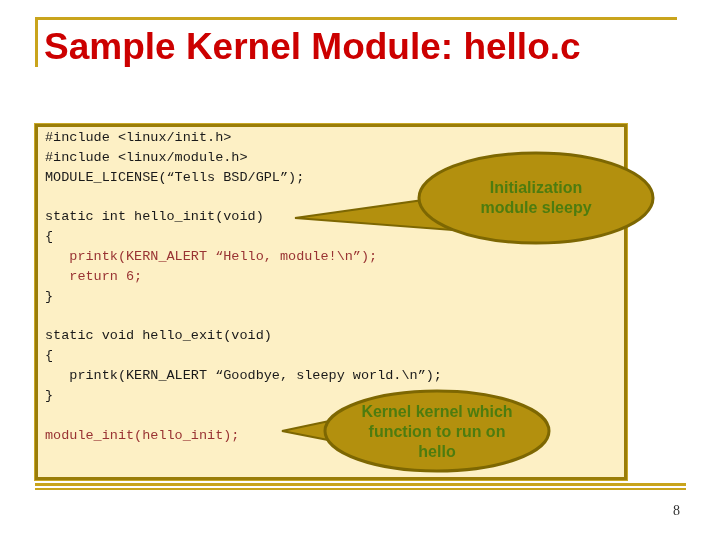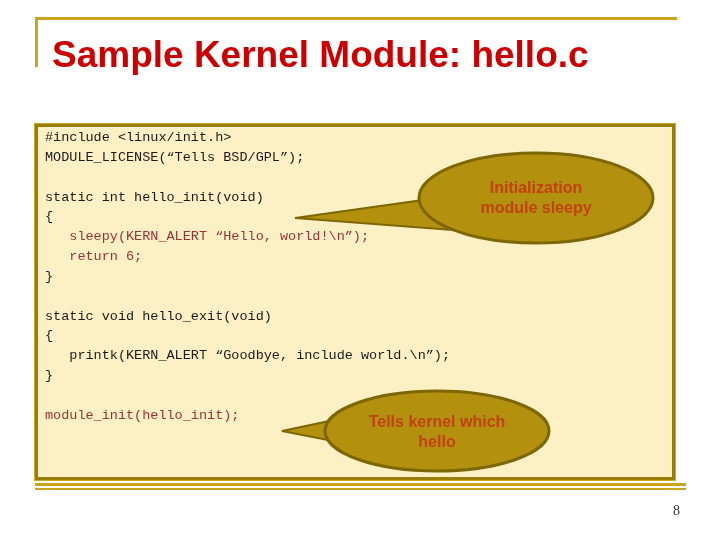--- a/index.html
+++ b/index.html
@@ -19,91 +19,93 @@
     overflow:hidden;font-family:"Liberation Sans",sans-serif;
   }
   .top-accent{position:absolute;left:35px;top:17px;width:642px;height:3px;background:var(--accent-gold);}
   .left-accent{position:absolute;left:35px;top:17px;width:3px;height:50px;background:var(--accent-gold);}
   .slide-title{
     position:absolute;left:44px;top:26px;width:660px;
     font-size:37px;font-weight:bold;color:var(--title-red);
     letter-spacing:0px;white-space:nowrap;
   }
   .code-panel{
-    position:absolute;left:35px;top:124px;width:640px;height:356px;
+    position:absolute;left:35px;top:124px;width:592px;height:356px;
     box-sizing:border-box;background:var(--panel-bg);
     border:3px solid var(--panel-border);
     box-shadow:0 0 0 1px var(--panel-border-outer);
   }
   .code-lines{position:absolute;left:7px;top:1px;right:2px;}
   .code-line{
     white-space:pre;height:19.85px;line-height:19.85px;
     font-family:"Liberation Mono","DejaVu Sans Mono",monospace;
     font-size:13.5px;color:var(--code-black);
   }
   .code-line.maroon{color:var(--code-maroon);}
   .callout-svg{position:absolute;left:0;top:0;width:720px;height:540px;pointer-events:none;}
   .callout-svg polygon{fill:var(--callout-fill);stroke:var(--callout-border);stroke-width:2;}
   .callout-svg ellipse{fill:var(--callout-fill);stroke:var(--callout-border);stroke-width:3;}
   .callout-text{
     position:absolute;display:flex;flex-direction:column;align-items:center;justify-content:center;
-    color:#c2410c;font-weight:bold;font-size:16px;line-height:20px;text-align:center;
+    color:#4d7c0f;font-weight:bold;font-size:16px;line-height:20px;text-align:center;
   }
   .callout-text-init{left:420px;top:168px;width:232px;height:60px;}
   .callout-text-load{left:327px;top:402px;width:220px;height:60px;}
   .bottom-accent-1{position:absolute;left:35px;top:483px;width:651px;height:3px;background:var(--accent-gold);}
   .bottom-accent-2{position:absolute;left:35px;top:488px;width:651px;height:2px;background:var(--accent-gold);}
   .page-number{
     position:absolute;left:650px;top:503px;width:30px;text-align:right;
     font-family:"Liberation Serif",serif;font-size:14px;color:#333333;
   }
 </style>
 </head>
 <body>
 
 <div class="slide">
 
   <div class="top-accent"></div>
   <div class="left-accent"></div>
 
-  <h1 class="slide-title" style="margin:8px;">Sample Kernel Module: hello.c</h1>
+  <h1 class="slide-title" style="margin:0;">Sample Kernel Module: hello.c</h1>
 
   <div class="code-panel">
     <div class="code-lines">
         <div class="code-line">#include &lt;linux/init.h&gt;</div>
+        <div class="code-line">#include &lt;linux/module.h&gt;</div>
         <div class="code-line">MODULE_LICENSE(“Tells BSD/GPL”);</div>
         <div class="code-line"></div>
         <div class="code-line">static int hello_init(void)</div>
         <div class="code-line">{</div>
-        <div class="code-line maroon">   sleepy(KERN_ALERT “Hello, world!\n”);</div>
+        <div class="code-line maroon">   printk(KERN_ALERT “Hello, module!\n”);</div>
         <div class="code-line maroon">   return 6;</div>
         <div class="code-line">}</div>
         <div class="code-line"></div>
         <div class="code-line">static void hello_exit(void)</div>
         <div class="code-line">{</div>
-        <div class="code-line">   printk(KERN_ALERT “Goodbye, include world.\n”);</div>
+        <div class="code-line">   printk(KERN_ALERT “Goodbye, sleepy world.\n”);</div>
         <div class="code-line">}</div>
         <div class="code-line"></div>
         <div class="code-line maroon">module_init(hello_init);</div>
       </div>
   </div>
 
   <svg class="callout-svg" viewBox="0 0 720 540">
     <polygon points="295,218 452,196 452,230"></polygon>
     <ellipse cx="536" cy="198" rx="117" ry="45"></ellipse>
     <polygon points="282,431 372,412 374,449"></polygon>
     <ellipse cx="437" cy="431" rx="112" ry="40"></ellipse>
   </svg>
 
   <div class="callout-text callout-text-init">
       <div>Initialization</div>
       <div>module sleepy</div>
     </div>
   <div class="callout-text callout-text-load">
-      <div>Tells kernel which</div>
+      <div>Kernel kernel which</div>
+      <div>function to run on</div>
       <div>hello</div>
     </div>
 
   <div class="bottom-accent-1"></div>
   <div class="bottom-accent-2"></div>
 
   <div class="page-number">8</div>
 
 </div>
 

